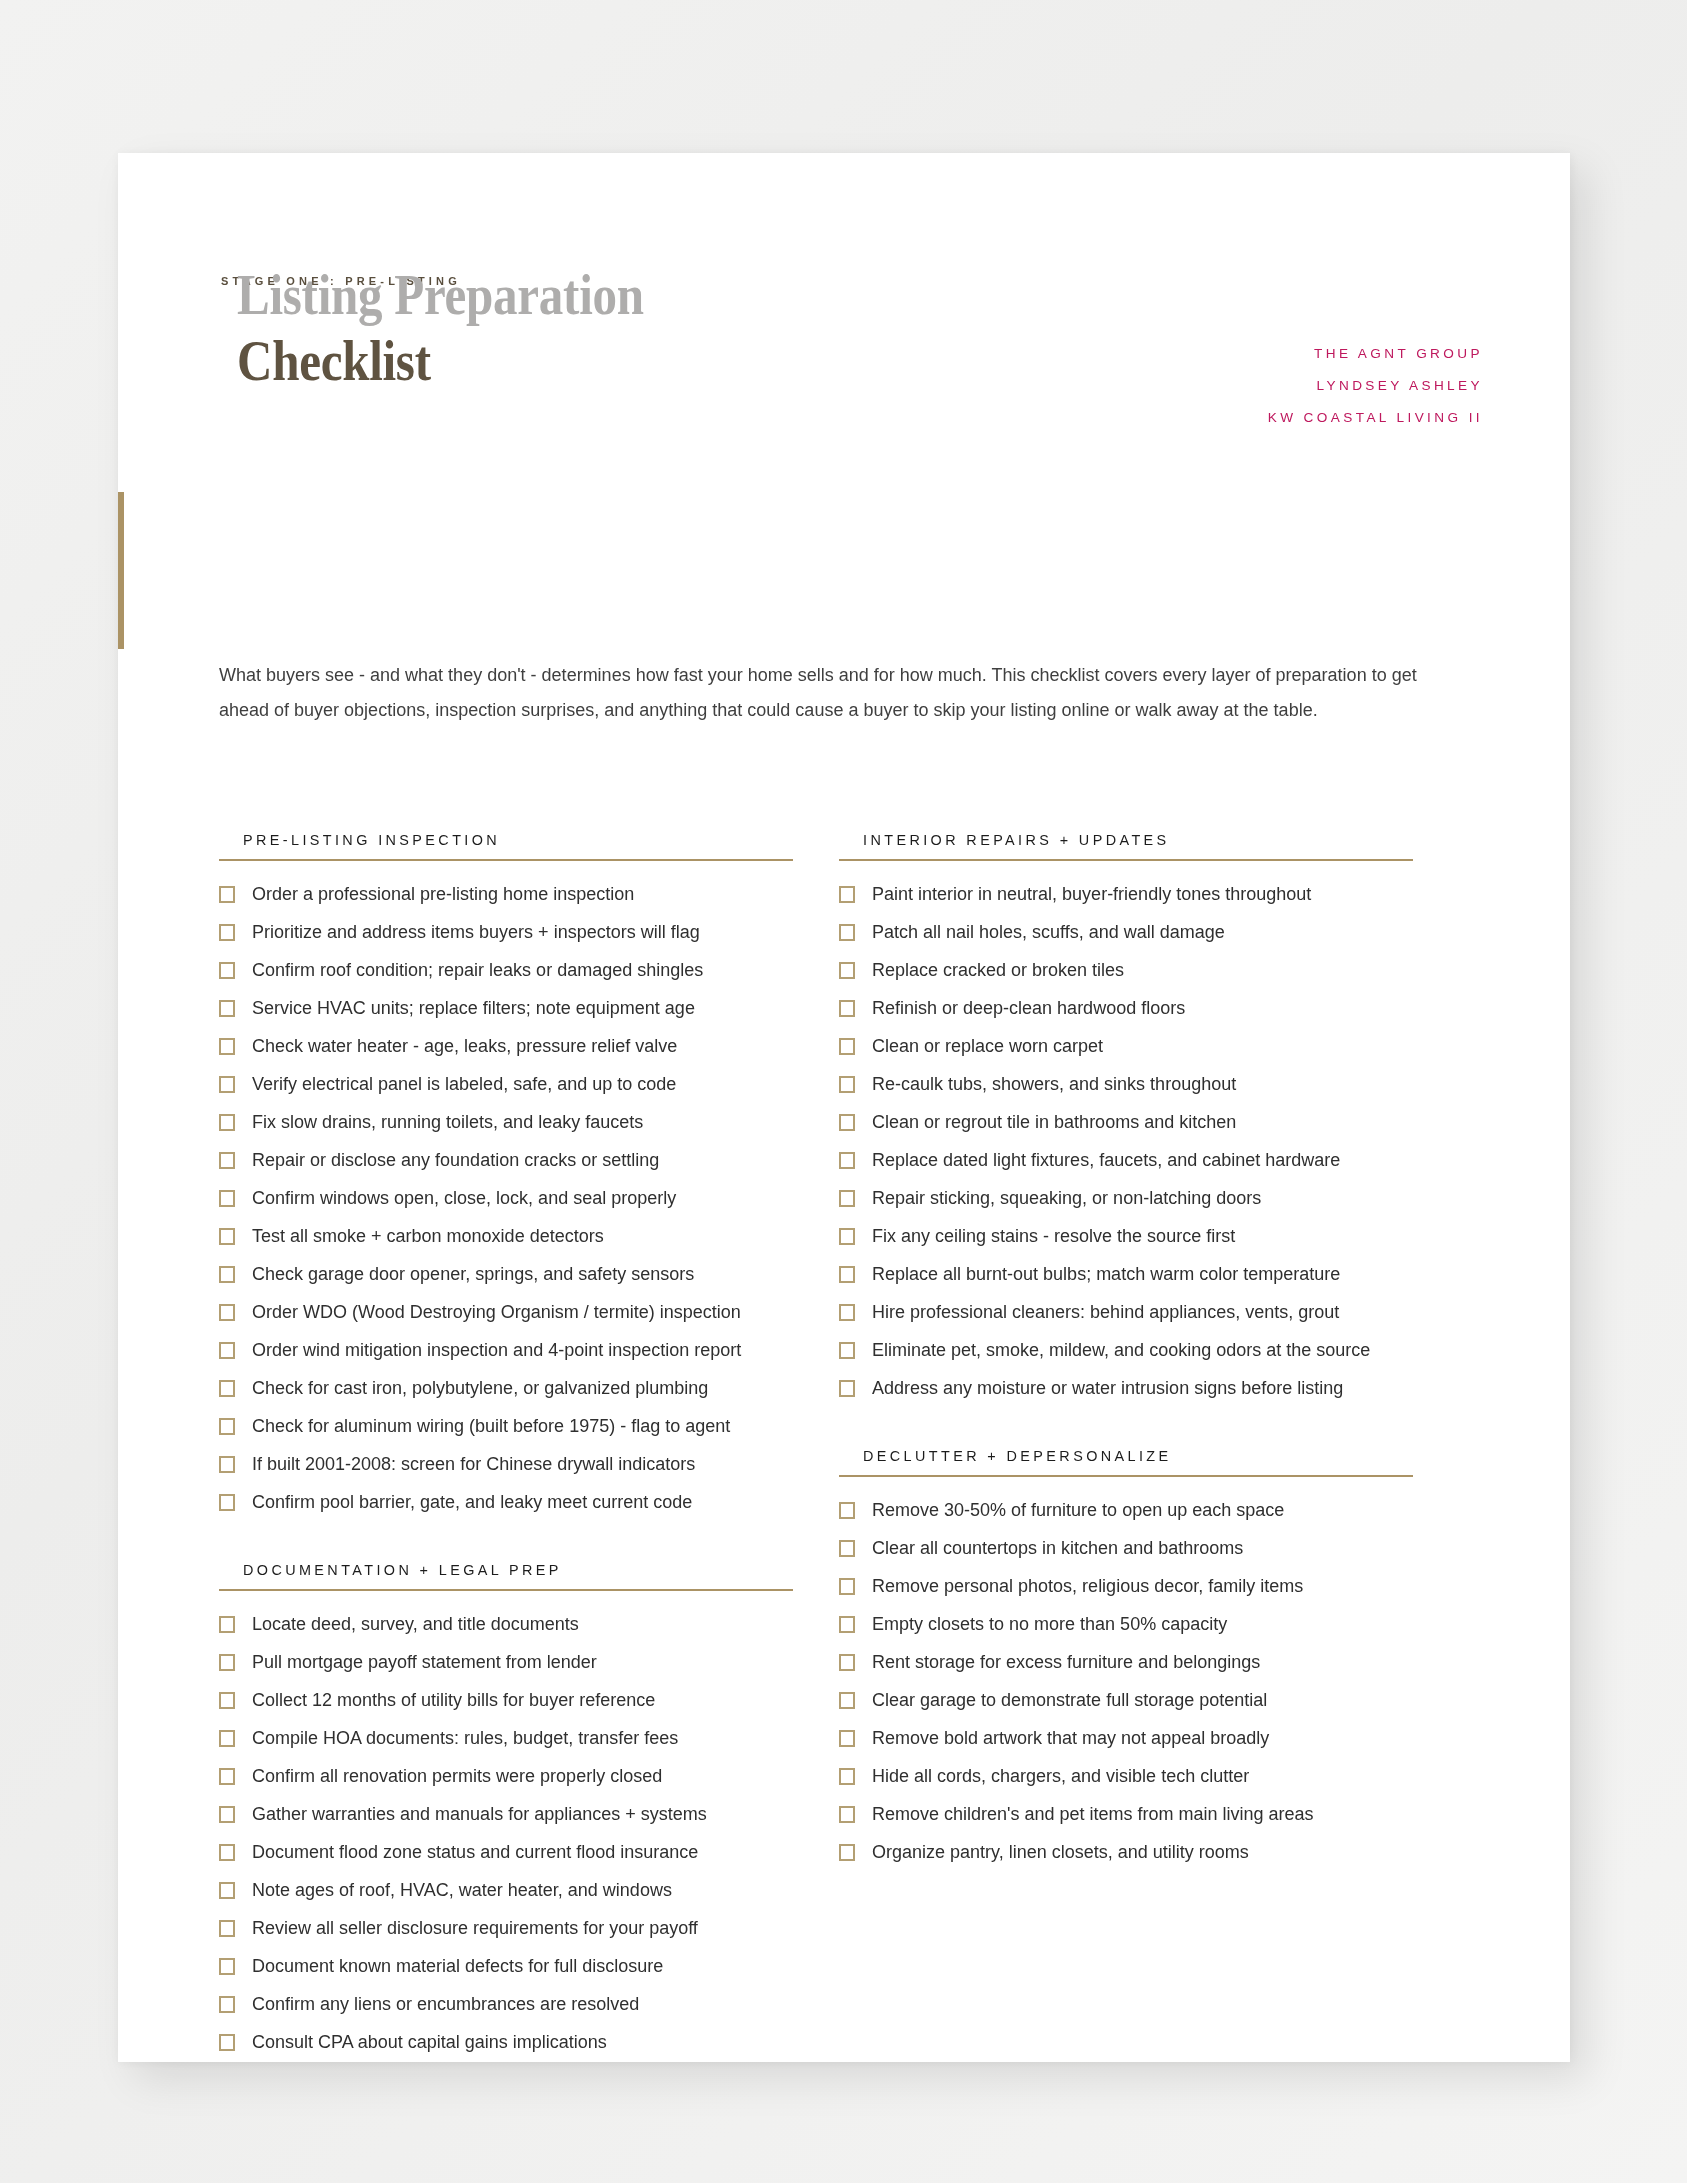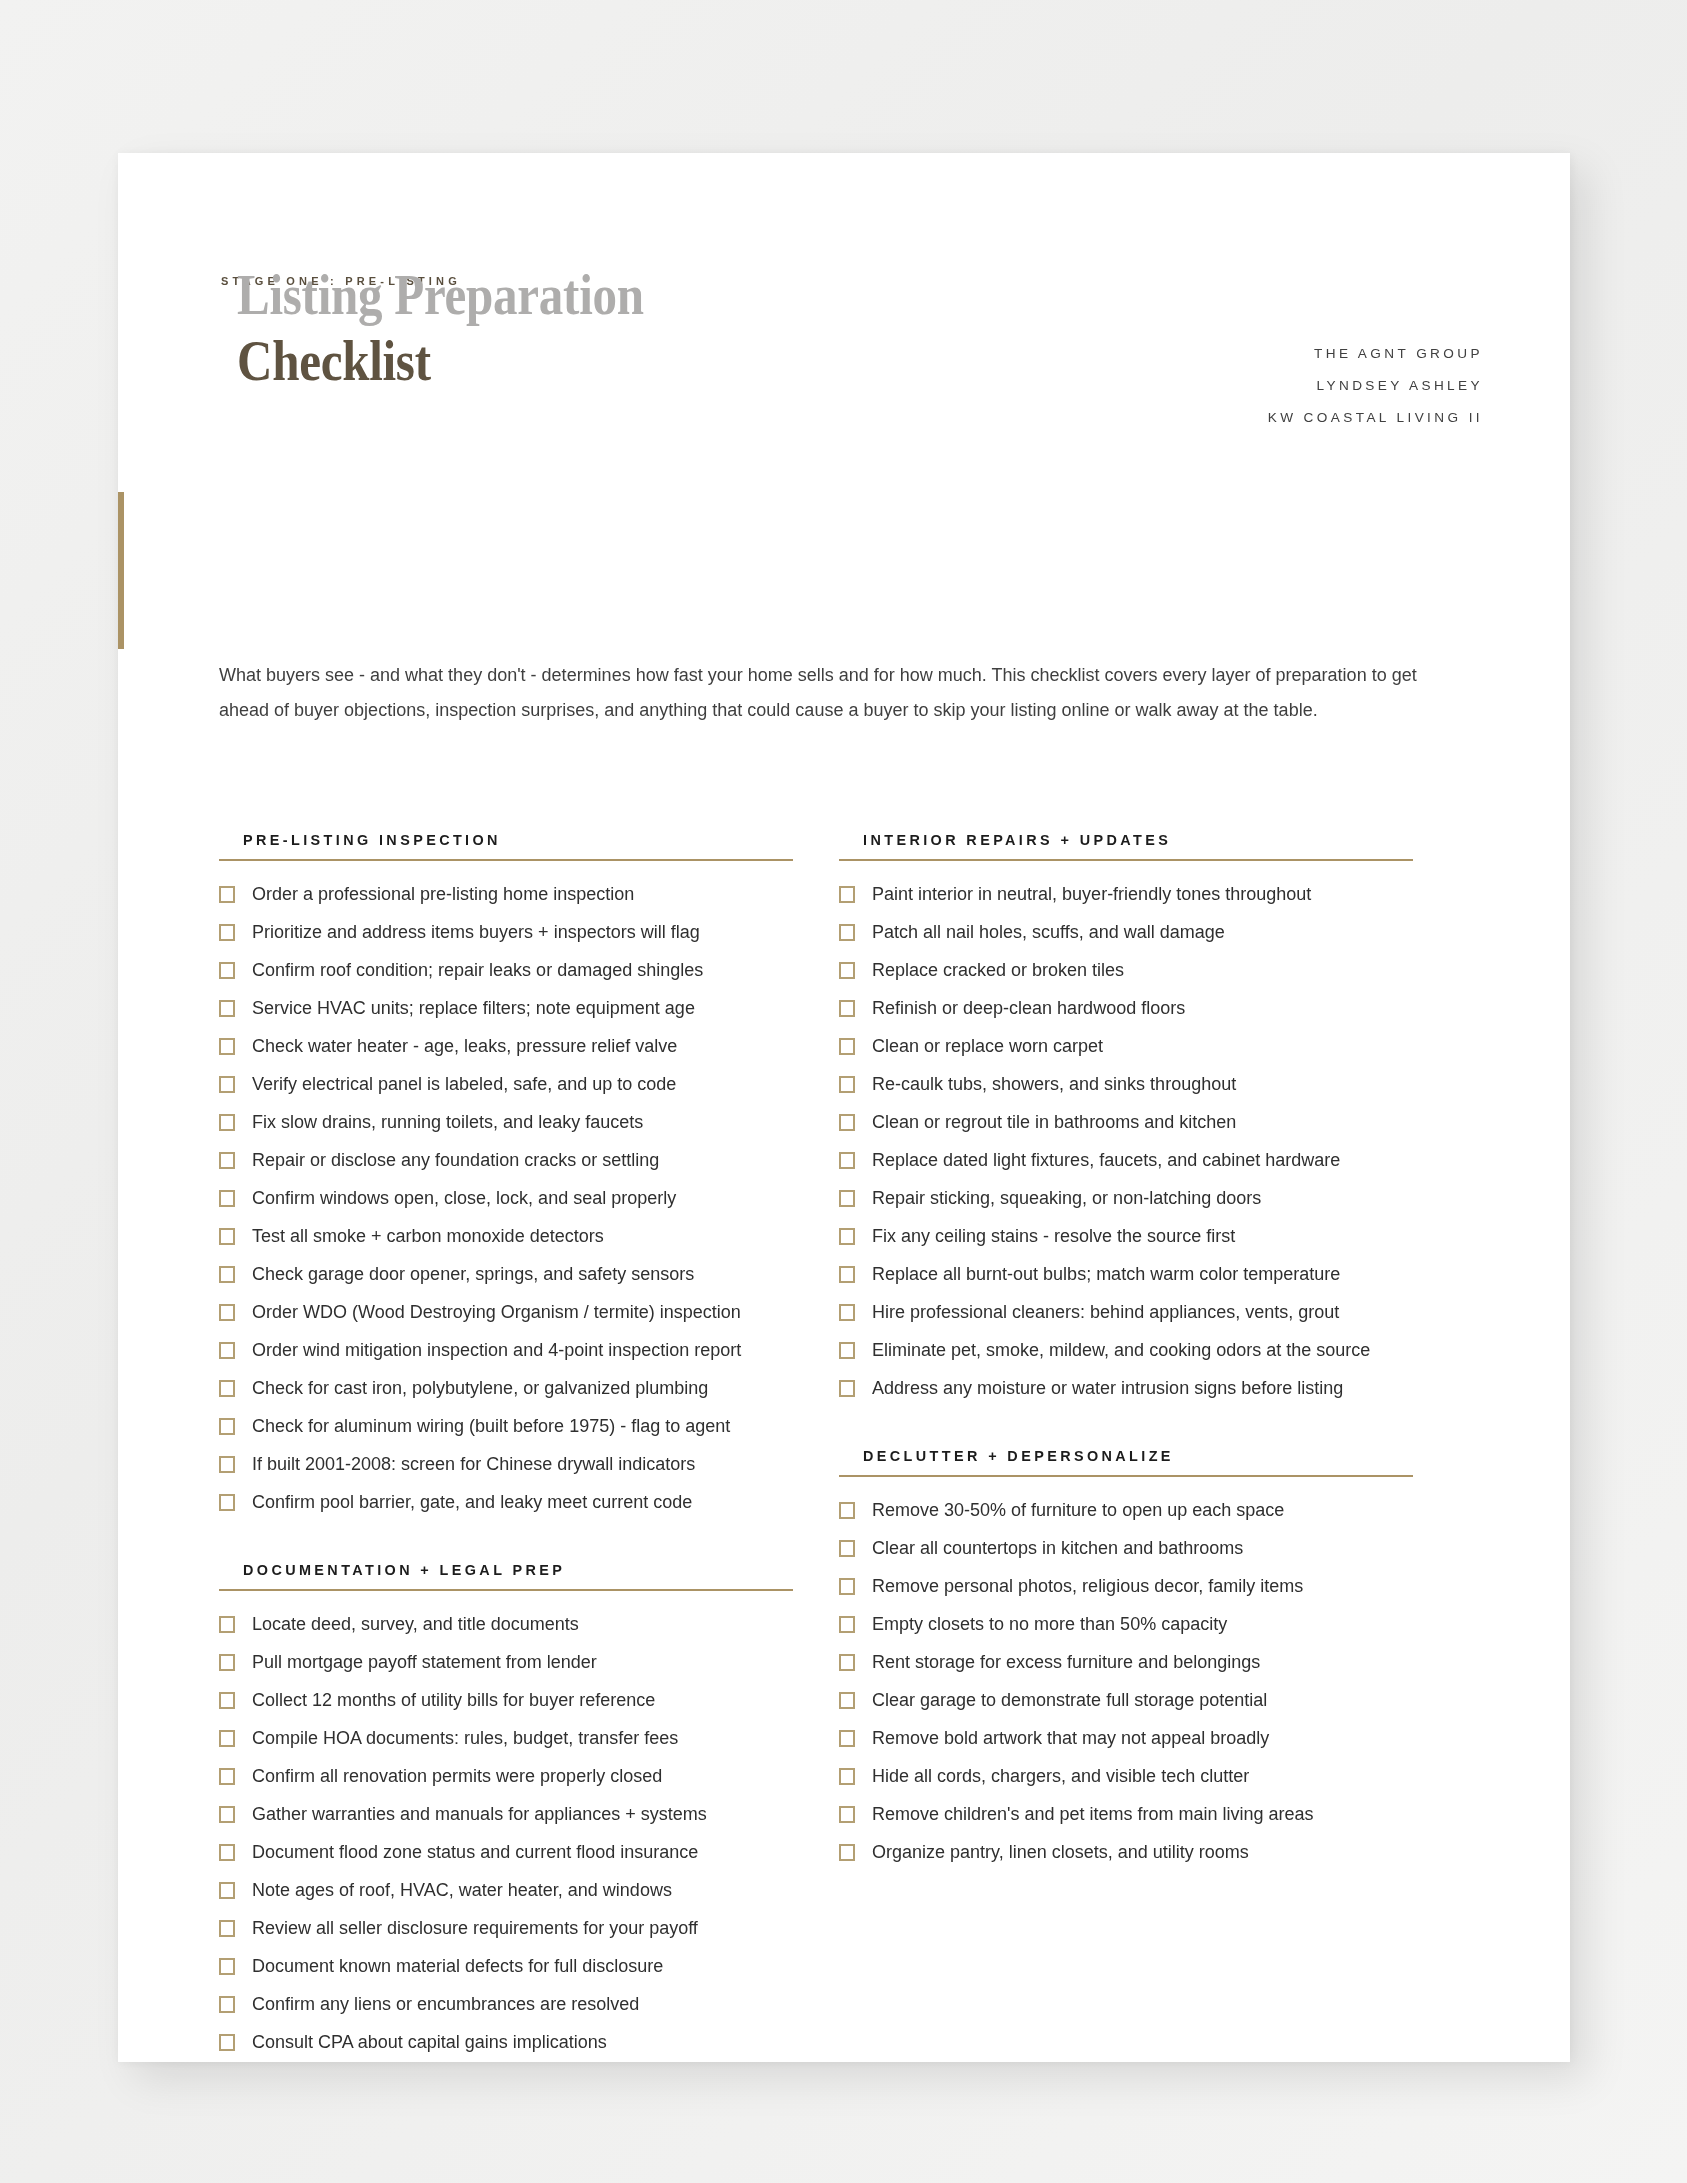--- a/index.html
+++ b/index.html
@@ -89,21 +89,21 @@
 
   .brand-block {
     position: absolute;
     right: 87px;
     top: 185px;
     text-align: right;
   }
   .brand-line {
     font-size: 13.6px;
     letter-spacing: 3.4px;
-    color: #404040;
+    color: #be185d;
     font-weight: 400;
     line-height: 2.35;
     white-space: nowrap;
   }
 
   
   .intro {
     position: absolute;
     left: 101px;
     top: 505px;
@@ -120,21 +120,21 @@
     top: 679px;
     width: 574px;
   }
   .col-left  { left: 101px; }
   .col-right { left: 721px; }
 
   .section { margin-bottom: 0; }
 
   .section-title {
     font-size: 14.4px;
-    font-weight: 700;
+    font-weight: 400;
     letter-spacing: 3.4px;
     color: #1c1c1c;
     padding-left: 24px;
     white-space: nowrap;
   }
   .section-rule {
     margin-top: 11.2px;
     height: 1.6px;
     background: #ab9365;
     width: 100%;

